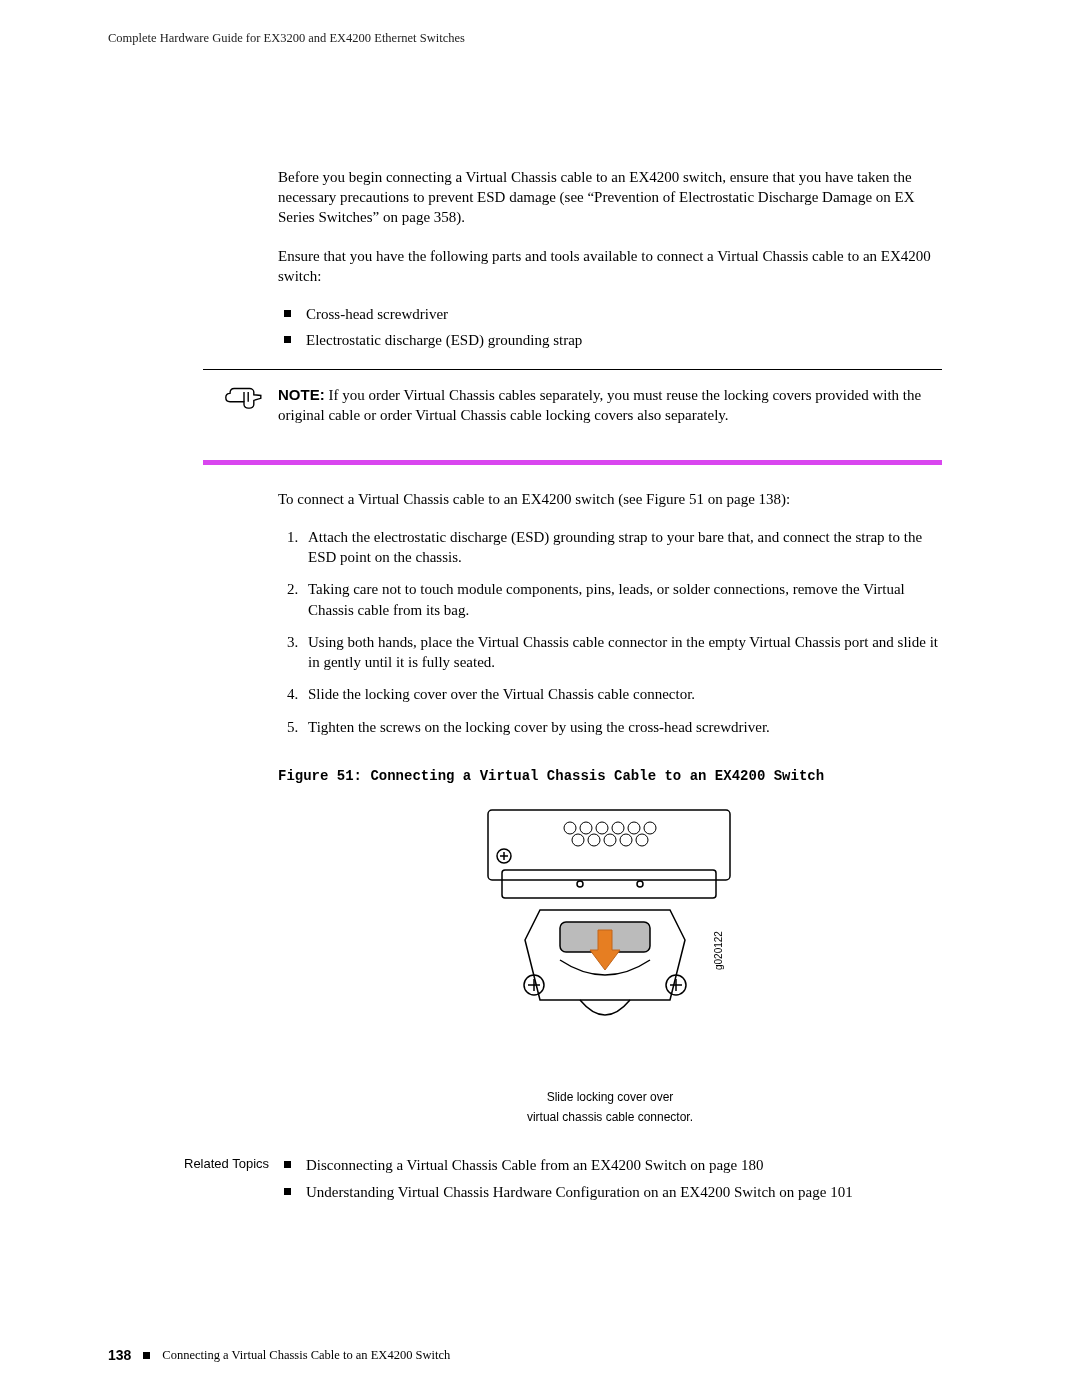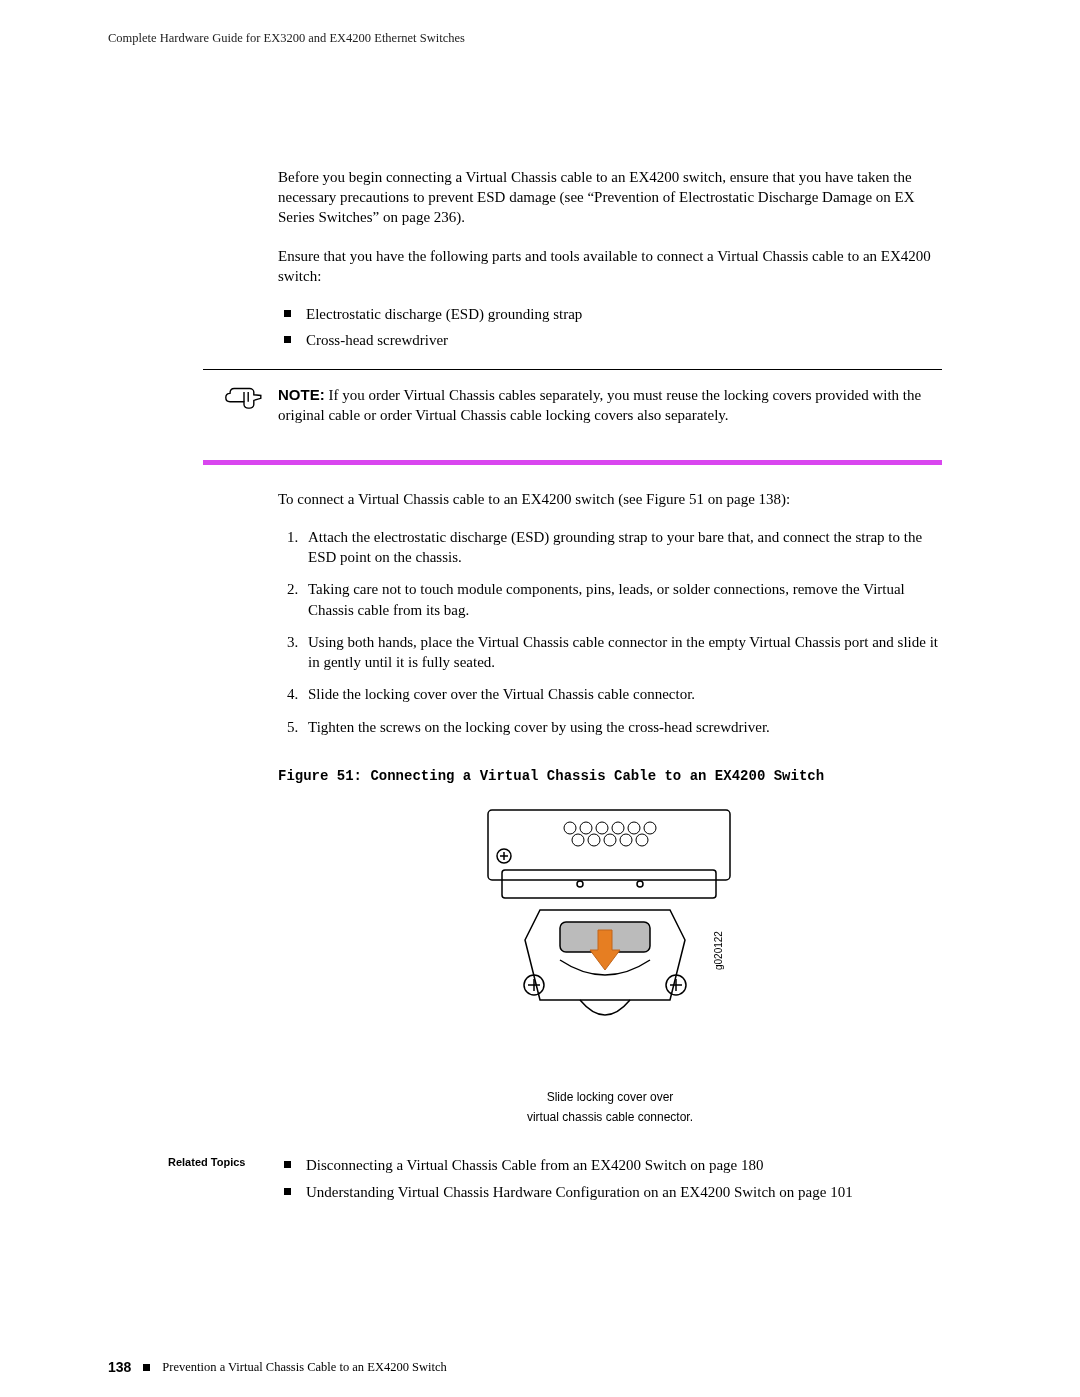--- a/index.html
+++ b/index.html
@@ -103,34 +103,34 @@
     font-family: Arial, Helvetica, sans-serif;
     font-size: 12px;
     margin-top: 4px;
   }
   .related-row {
     margin-top: 30px;
     position: relative;
   }
   .related-label {
     position: absolute;
-    left: 60px;
+    left: 76px;
     top: 0;
     font-family: Arial, Helvetica, sans-serif;
-    font-weight: bold;
-    font-size: 11px;
+    font-weight: normal;
+    font-size: 13px;
   }
   .related-list {
     margin-left: 170px;
     margin-right: 30px;
   }
   .footer {
     position: absolute;
     left: 108px;
-    bottom: 20px;
+    bottom: 32px;
     font-family: Georgia, serif;
     font-size: 12.5px;
     display: flex;
     align-items: center;
     gap: 12px;
   }
   .footer .pagenum {
     font-family: Arial, Helvetica, sans-serif;
     font-weight: bold;
     font-size: 14px;
@@ -139,26 +139,26 @@
     width: 7px; height: 7px; background:#000; display:inline-block;
   }
 </style>
 </head>
 <body>
 
 <div class="page">
   <div class="running-header">Complete Hardware Guide for EX3200 and EX4200 Ethernet Switches</div>
 
   <div class="content">
-    <p class="para">Before you begin connecting a Virtual Chassis cable to an EX4200 switch, ensure that you have taken the necessary precautions to prevent ESD damage (see “Prevention of Electrostatic Discharge Damage on EX Series Switches” on page 236).</p>
+    <p class="para">Before you begin connecting a Virtual Chassis cable to an EX4200 switch, ensure that you have taken the necessary precautions to prevent ESD damage (see “Prevention of Electrostatic Discharge Damage on EX Series Switches” on page 358).</p>
     <p class="para">Ensure that you have the following parts and tools available to connect a Virtual Chassis cable to an EX4200 switch:</p>
 
     <ul class="bullets">
+      <li><span>Cross-head screwdriver</span></li>
       <li><span>Electrostatic discharge (ESD) grounding strap</span></li>
-      <li><span>Cross-head screwdriver</span></li>
     </ul>
   </div>
 
   <div class="note-block">
     <span class="note-icon">
       <svg viewBox="0 0 60 36" width="42" height="26">
         <g fill="none" stroke="#000" stroke-width="2">
           <path d="M10 10 C6 10 4 13 4 16 C4 19 6 22 10 22 L30 22 L30 26 C30 29 33 31 36 31 L38 31 C41 31 44 29 44 26 L44 20 L54 17 L54 13 L44 12 L44 8 C44 5 41 3 38 3 L16 3 C12 3 10 6 10 10 Z"></path>
           <line x1="30" y1="8" x2="30" y2="22"></line>
           <line x1="36" y1="8" x2="36" y2="22"></line>
@@ -240,15 +240,15 @@
       <ul class="bullets">
         <li><span>Disconnecting a Virtual Chassis Cable from an EX4200 Switch on page 180</span></li>
         <li><span>Understanding Virtual Chassis Hardware Configuration on an EX4200 Switch on page 101</span></li>
       </ul>
     </div>
   </div>
 
   <div class="footer">
     <span class="pagenum">138</span>
     <span class="square"></span>
-    <span>Prevention a Virtual Chassis Cable to an EX4200 Switch</span>
+    <span>Connecting a Virtual Chassis Cable to an EX4200 Switch</span>
   </div>
 </div>
 
 </body></html>

